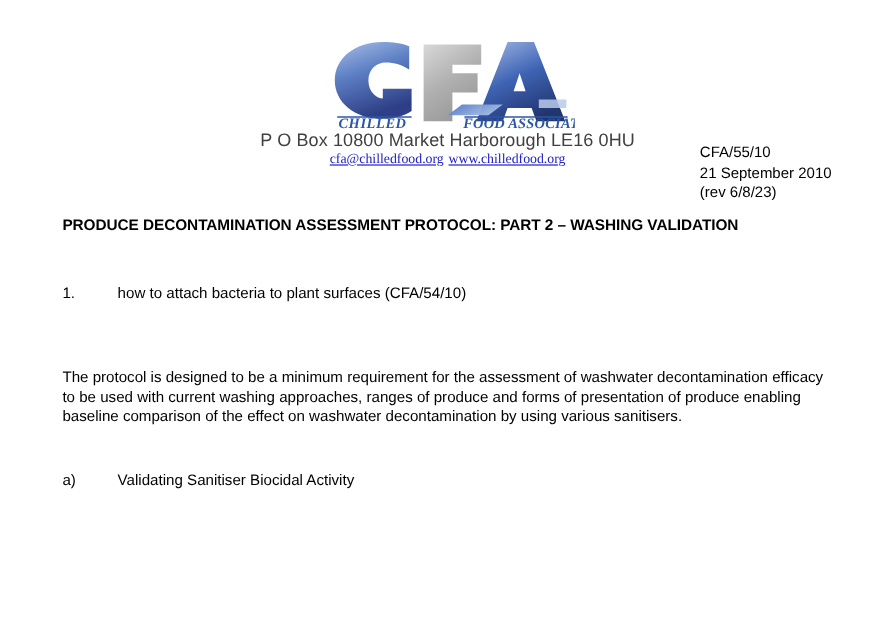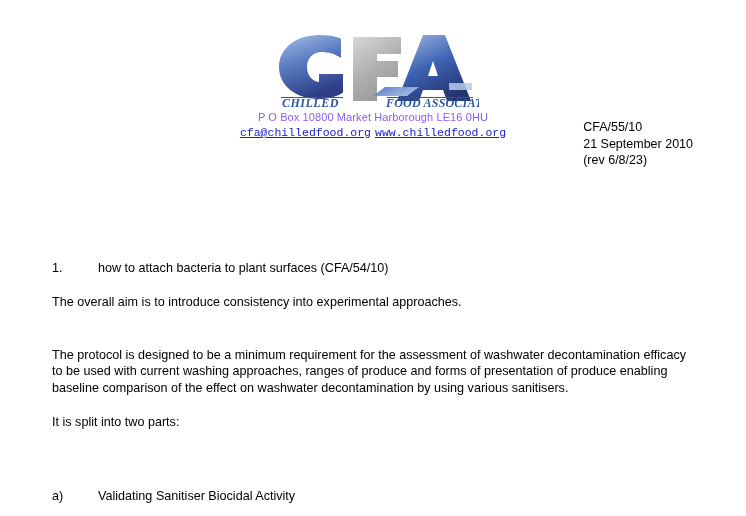--- a/index.html
+++ b/index.html
@@ -40,30 +40,30 @@
   }
 
   .logo-svg {
     display: block;
     width: 212px;
     height: 82px;
   }
 
   .org-address {
     font-family: "Liberation Sans", sans-serif;
-    font-size: 11px;
+    font-size: 15px;
     line-height: 15px;
-    color: #8b5cf6;
+    color: #404040;
     margin-top: 1px;
     letter-spacing: 0.1px;
     white-space: nowrap;
   }
 
   .org-links {
-    font-family: Liberation Mono, monospace;
+    font-family: Liberation Serif, serif;
     font-size: 11.5px;
     line-height: 14px;
     margin-top: 1px;
     white-space: nowrap;
   }
   .org-links a,
   .org-links .linklike {
     color: #2020c8;
     text-decoration: underline;
     cursor: pointer;
@@ -106,21 +106,20 @@
     line-height: 16.4px;
     margin: 0;
   }
 
   .sp-22 { height: 22px; }
   .sp-18 { height: 18px; }
 
   .listing {
     font-size: 12.6px;
     line-height: 16.4px;
-    margin-top: 40px;
   }
   .listing .row {
     display: block;
     white-space: nowrap;
   }
   .listing .marker {
     display: inline-block;
     width: 46px;
     vertical-align: top;
   }
@@ -187,50 +186,49 @@
   </div>
 
   <div class="refblock">
     <div>CFA/55/10</div>
     <div>21 September 2010</div>
     <div>(rev 6/8/23)</div>
   </div>
 
   <div class="body-area">
 
+    <div class="doc-title">PRODUCE DECONTAMINATION ASSESSMENT PROTOCOL: PART 2 – WASHING VALIDATION</div>
 
     <div class="sp-22"></div>
 
 
     <div class="sp-18"></div>
 
     <div class="listing">
       <span class="row">
         <span class="marker">1.</span><span class="text">how to attach bacteria to plant surfaces (CFA/54/10)</span>
       </span>
     </div>
 
     <div class="sp-18"></div>
 
-    <div class="para">The overall aim is to introduce consistency into experimental approaches.</div>
 
     <div class="sp-18"></div>
 
 
     <div class="sp-18"></div>
 
     <div class="para">
       <span>The protocol is designed to be a minimum requirement for the assessment of washwater decontamination</span>
       <span>efficacy to be used with current washing approaches, ranges of produce and forms of presentation of produce</span>
       <span>enabling baseline comparison of the effect on washwater decontamination by using various sanitisers.</span>
     </div>
 
     <div class="sp-18"></div>
 
-    <div class="para">It is split into two parts:</div>
 
     <div class="sp-18"></div>
 
     <div class="listing">
       <span class="row">
         <span class="marker">a)</span><span class="text">Validating Sanitiser Biocidal Activity</span>
       </span>
 
     </div>
 

